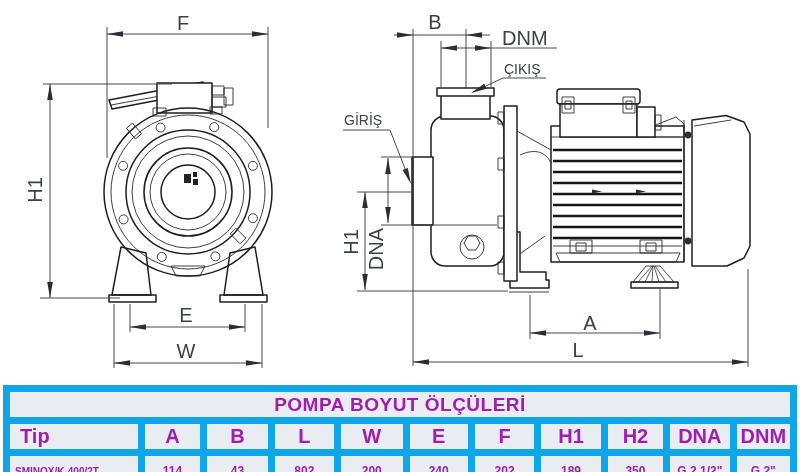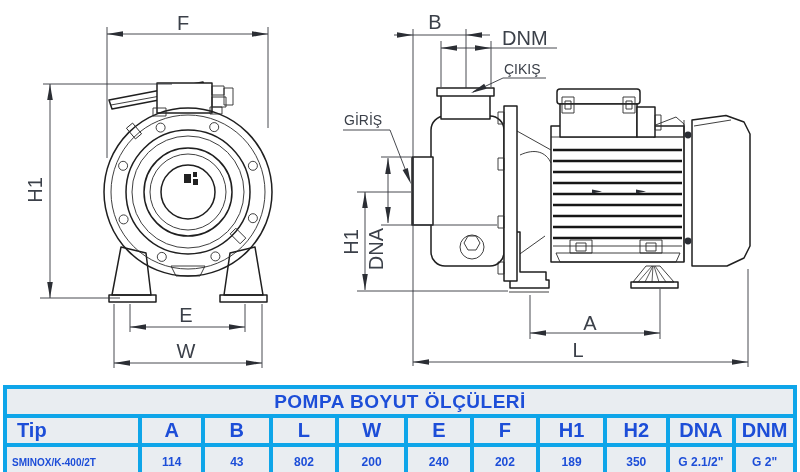--- a/index.html
+++ b/index.html
@@ -10,21 +10,21 @@
   .obj-thin{stroke:#2a2a2a;fill:none;stroke-width:0.9;stroke-linejoin:round;}
   .obj-fill{stroke:#1f1f1f;fill:#ffffff;stroke-width:1.5;stroke-linejoin:round;}
   .fin{stroke:#161616;stroke-width:2.4;}
   .dim{stroke:#33363c;stroke-width:0.9;fill:none;}
   .arr{fill:#2b2e34;stroke:none;}
   .dimtext{fill:#3b4049;font-size:20px;font-family:"Liberation Sans",sans-serif;}
   .dimtext-sm{fill:#3b4049;font-size:14px;font-family:"Liberation Sans",sans-serif;}
   
   .tbl-wrap{height:87px;overflow:hidden;padding:0 3px;box-sizing:border-box;}
   table.dims{border-collapse:collapse;width:794px;table-layout:fixed;background:#e9edf1;border:3px solid #0a0a0a;}
-  table.dims td,table.dims th{border:4px solid #0ea5e9;color:#1d4ed8;overflow:hidden;white-space:nowrap;}
+  table.dims td,table.dims th{border:7px solid #0ea5e9;color:#a21caf;overflow:hidden;white-space:nowrap;}
   .title-row td{height:23px;font-size:19px;font-weight:bold;text-align:center;letter-spacing:.5px;}
   .head-row th{height:21px;font-size:20px;font-weight:bold;text-align:center;}
   .head-row th.tip-h{text-align:left;padding-left:10px;}
   .data-row td{height:28px;font-size:12px;font-weight:bold;text-align:center;}
   .data-row td.tip-c{text-align:left;padding-left:5px;font-size:10px;}
   .ghost-row td{height:14px;}
 </style>
 </head>
 <body>
 

